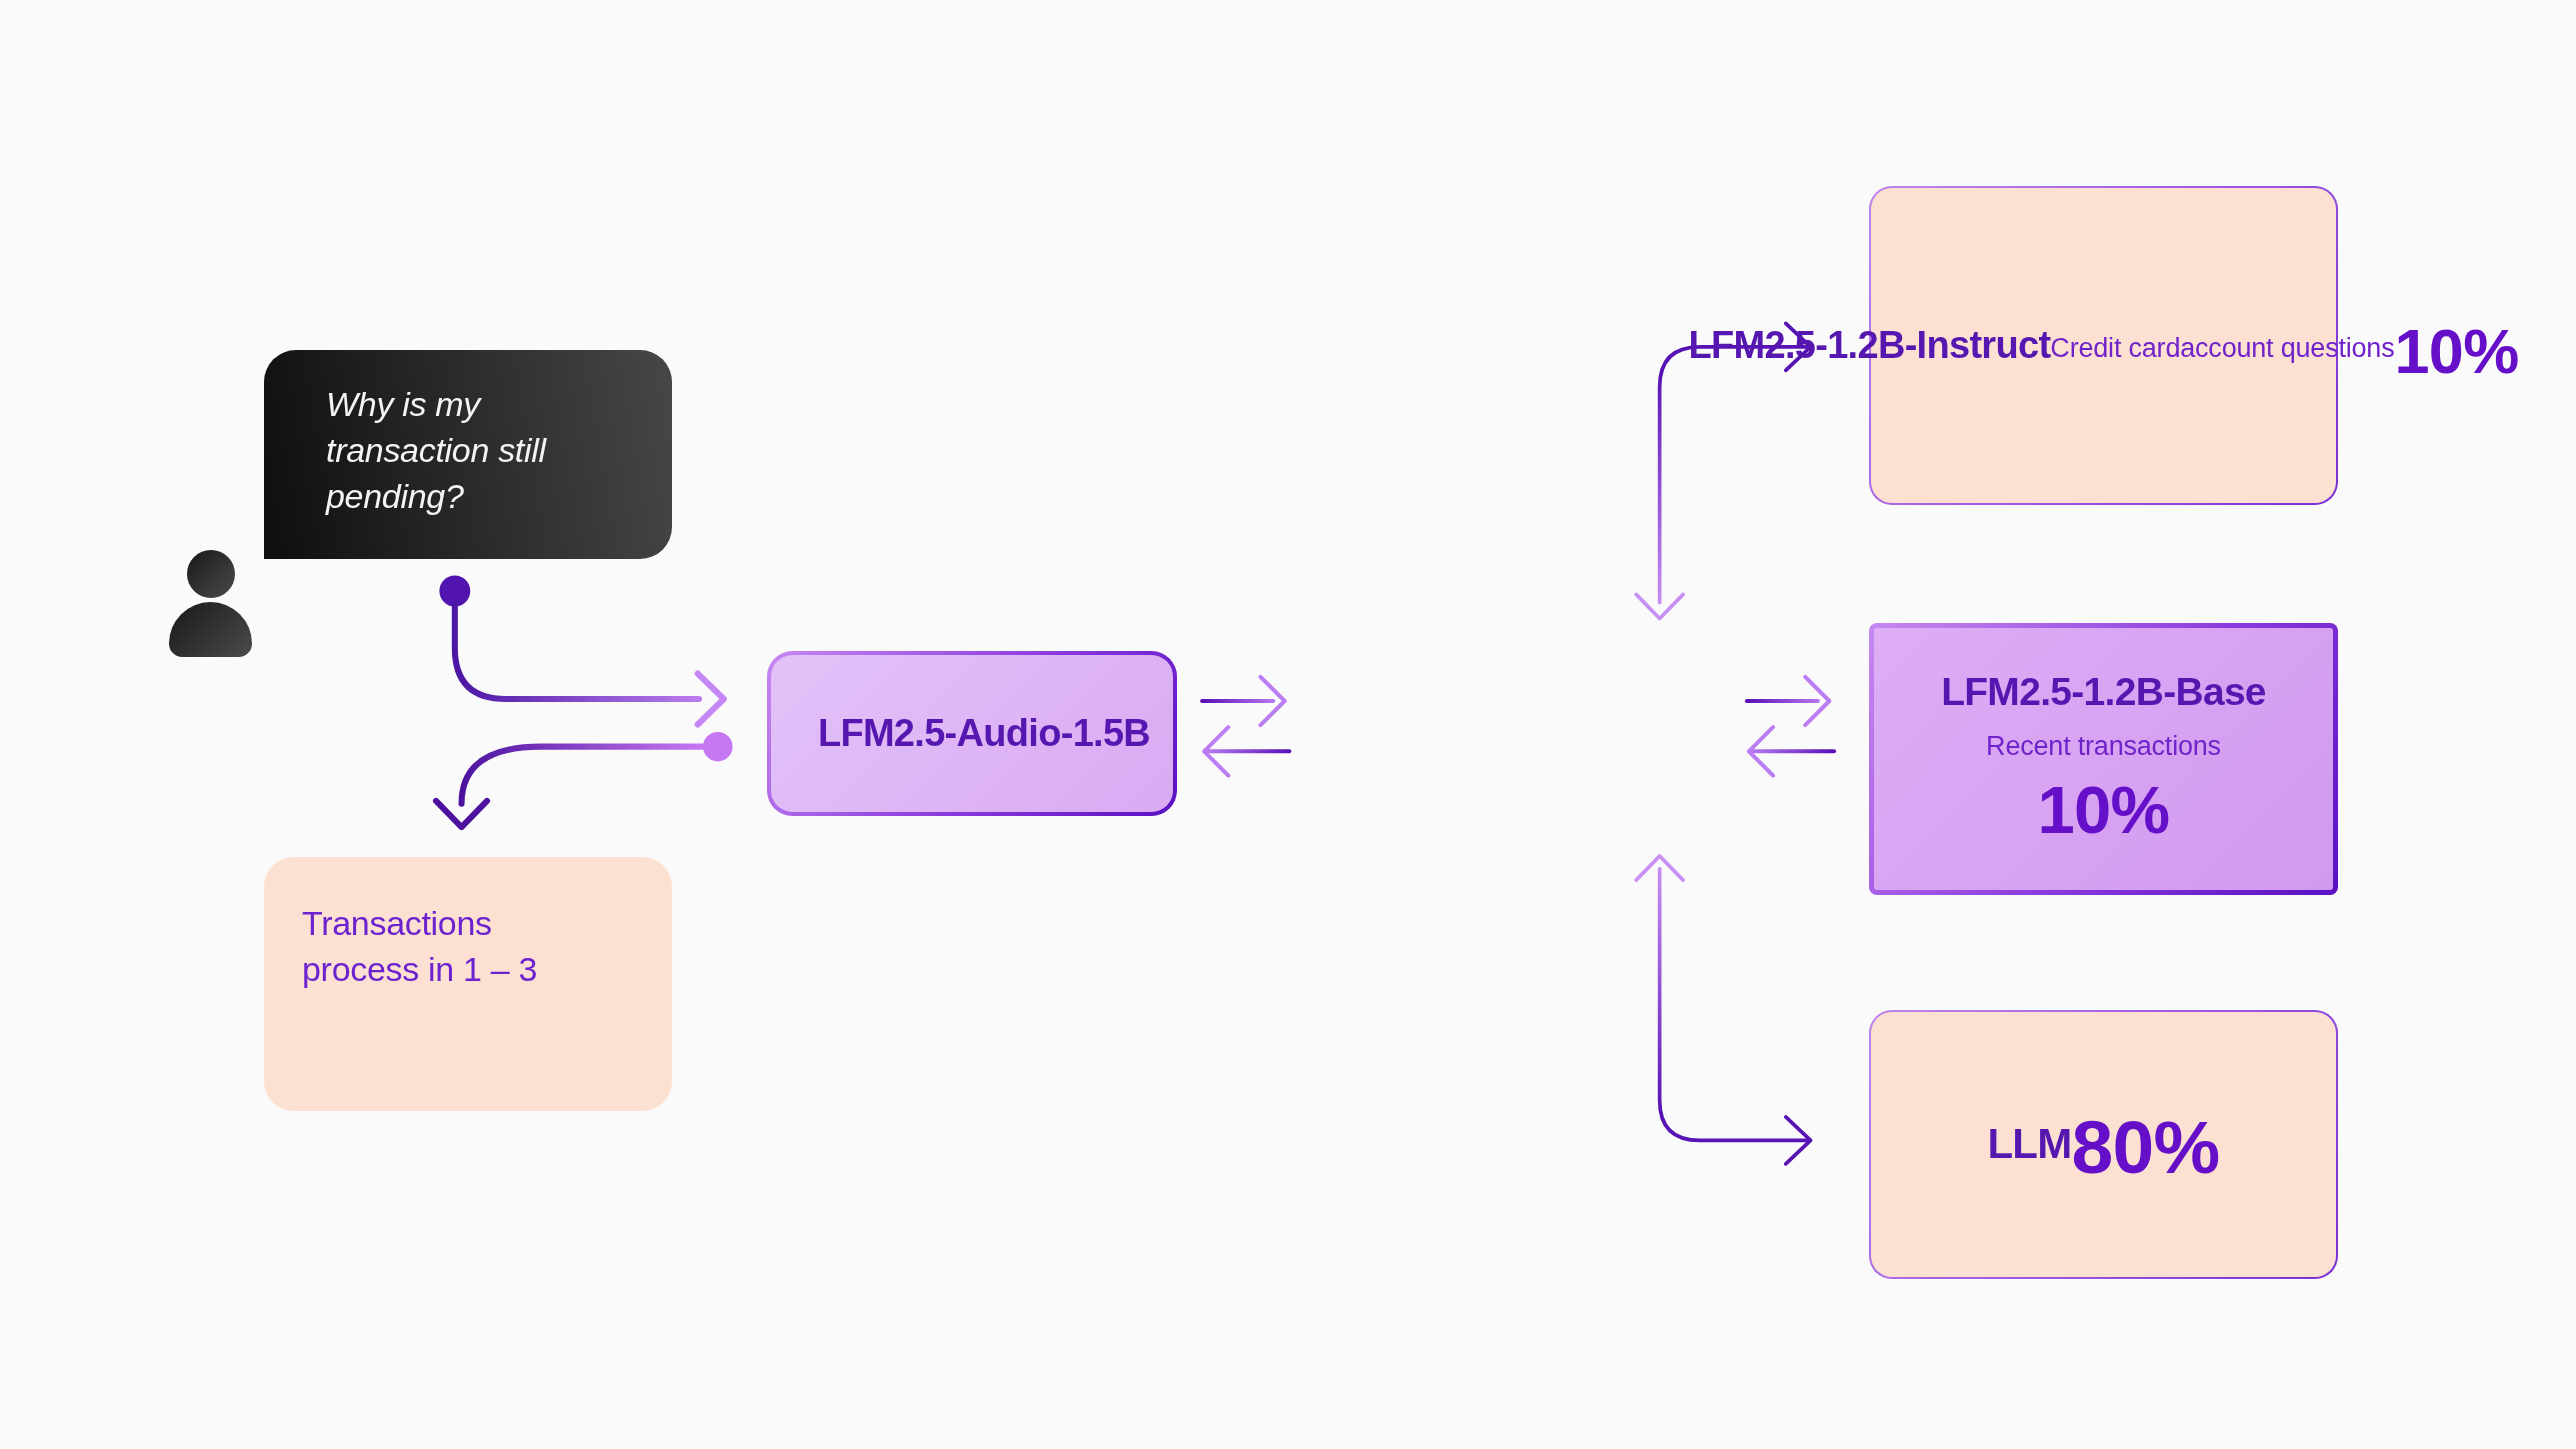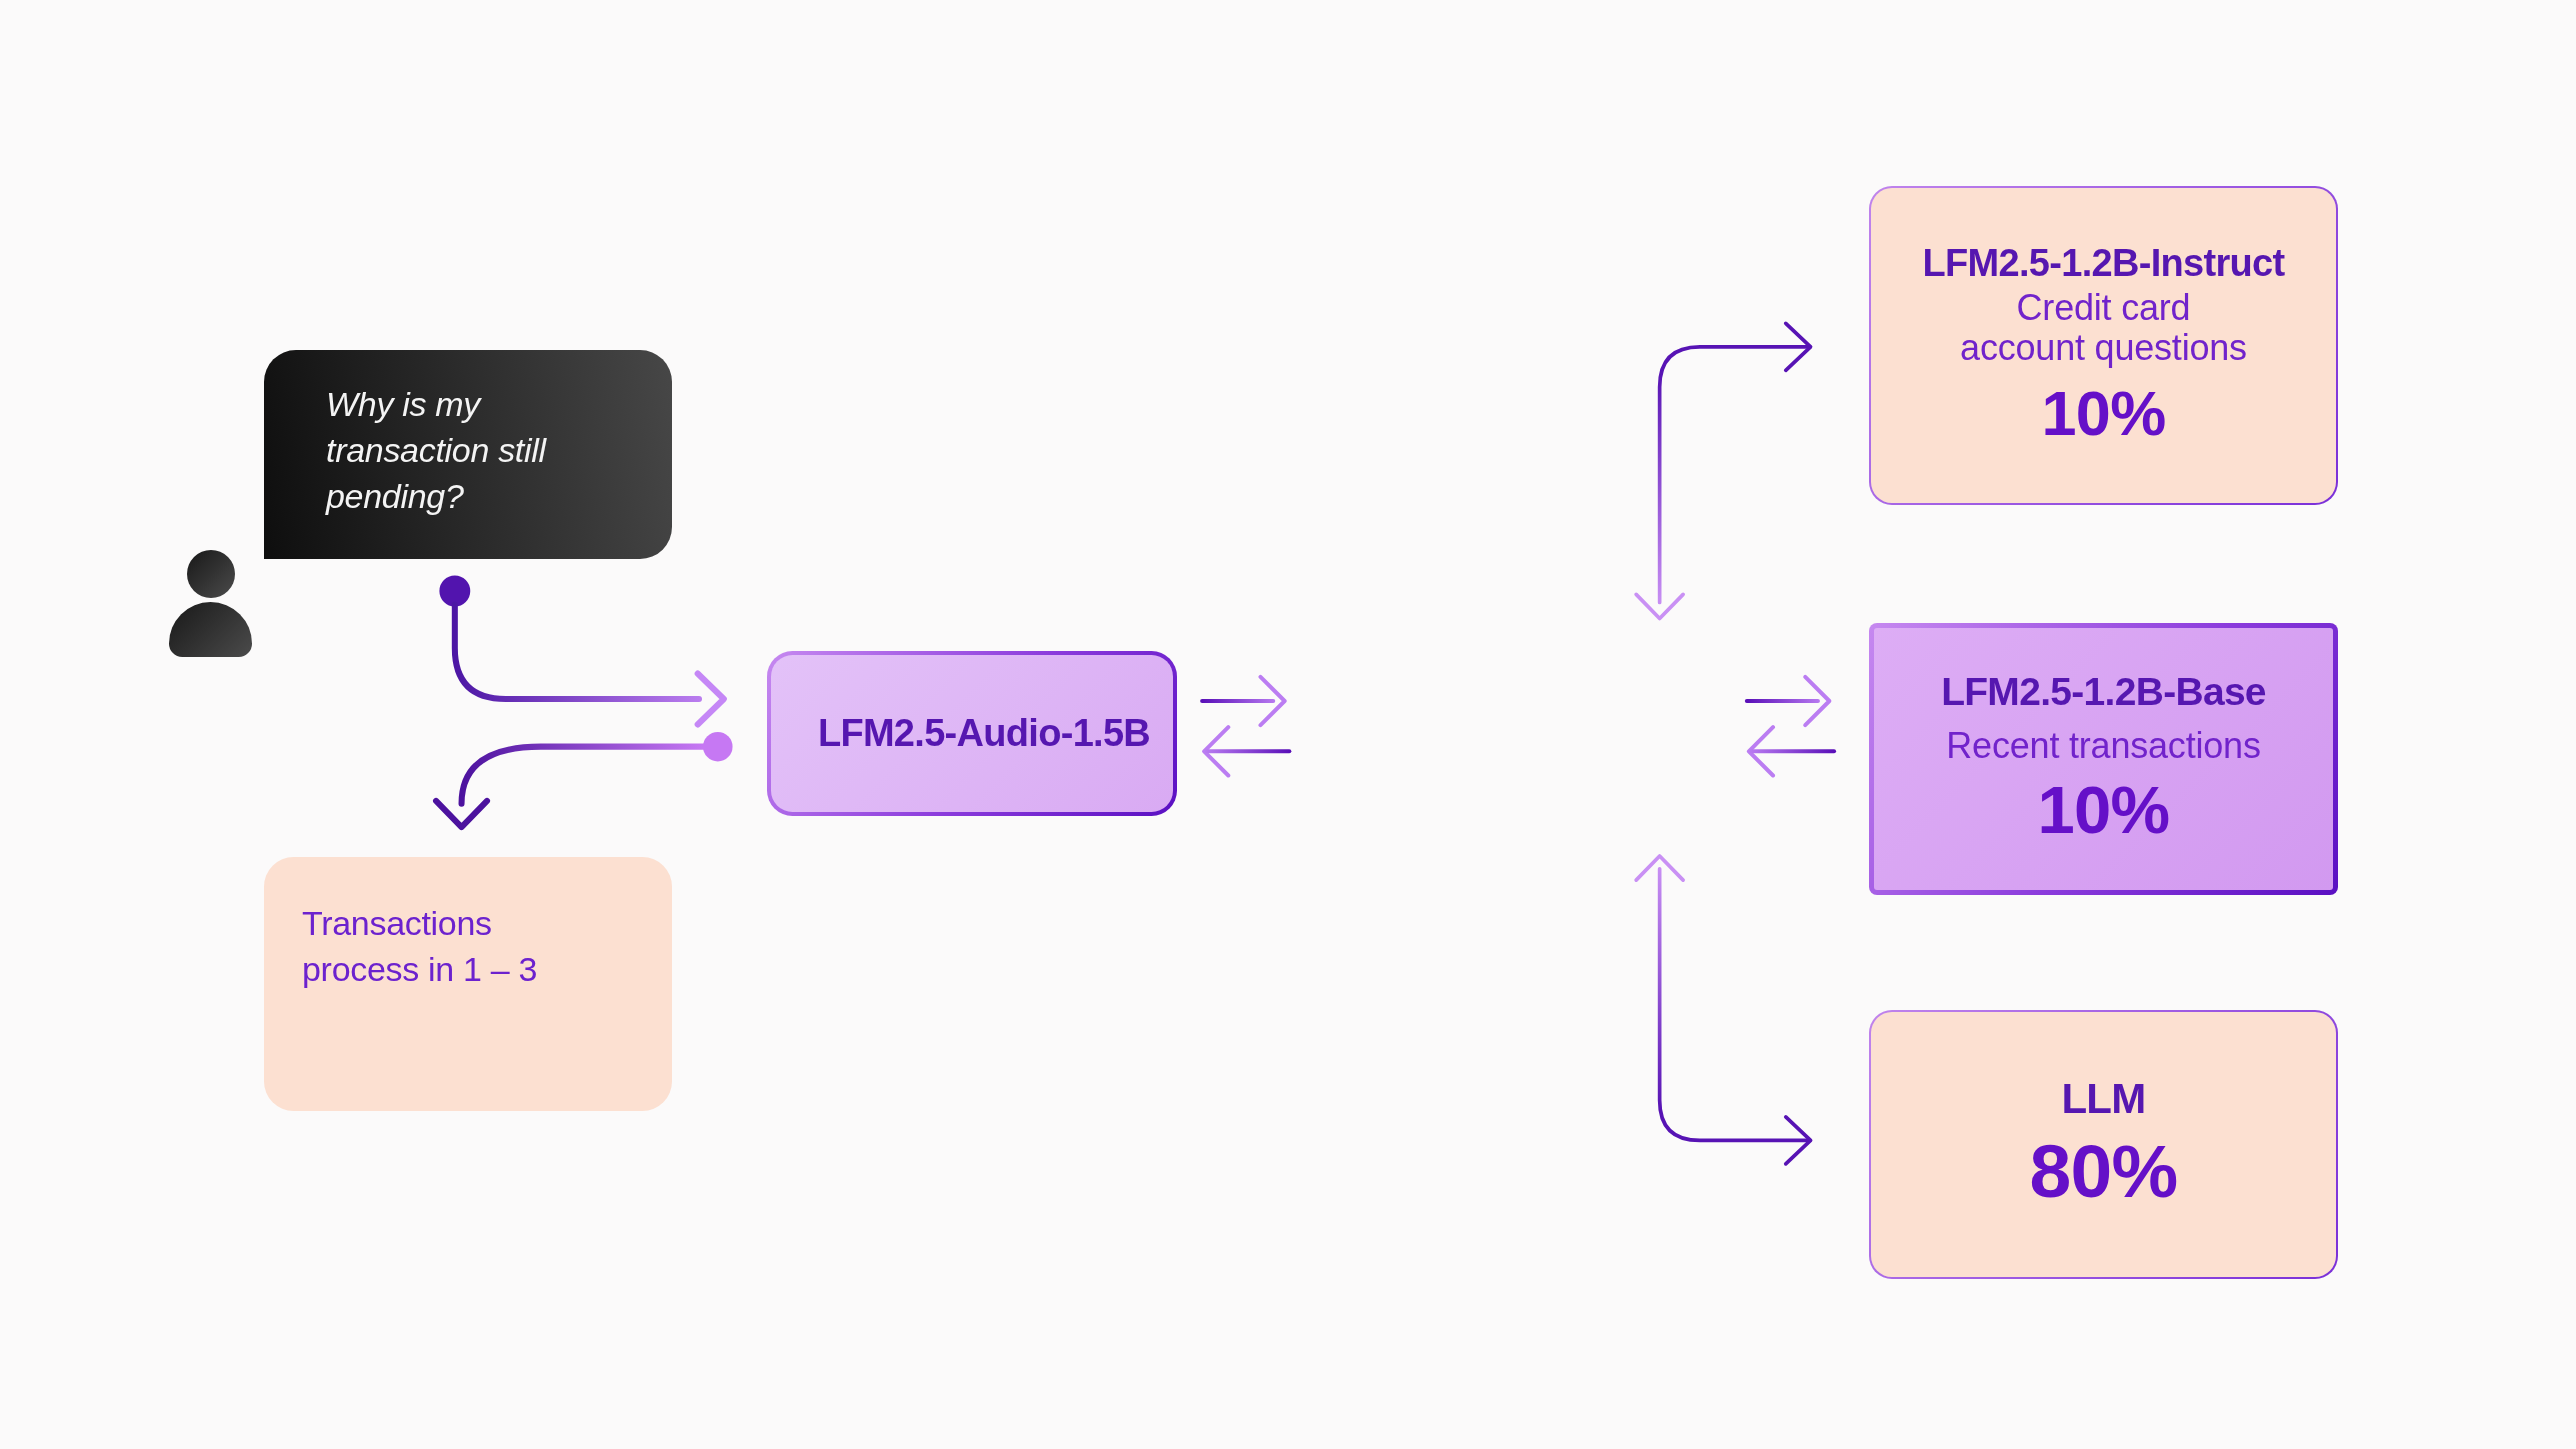--- a/index.html
+++ b/index.html
@@ -70,33 +70,33 @@
       linear-gradient(125deg, #c689f0 0%, #8b3bdc 55%, #5a0fc2 100%) border-box;
   }
 
   
   .peach-box {
     position: absolute; box-sizing: border-box;
     border: 2px solid transparent; border-radius: 23px;
     background:
       linear-gradient(#fce0d1, #fce0d1) padding-box,
       linear-gradient(125deg, #c084ec 0%, #7a2fd8 100%) border-box;
-    display: flex; flex-direction: column; align-items: center; justify-content: center;
+    display: flex; flex-direction: row; align-items: center; justify-content: center;
   }
   .instruct-box { left: 1869px; top: 186px;  width: 469px; height: 319px; }
   .llm-box      { left: 1869px; top: 1010px; width: 469px; height: 269px; }
 
   
   .box-title {
     color: #5617b0; font-weight: 700; font-size: 38px;
     letter-spacing: -0.7px; white-space: nowrap; line-height: 1.15;
   }
   .router-sub { color: #5617b0; font-weight: 400; font-size: 34px; margin-top: 5.4px; letter-spacing: -0.3px; }
   .box-desc {
-    color: #7123cb; font-weight: 500; font-size: 36px; line-height: 36px;
+    color: #7123cb; font-weight: 500; font-size: 27px; line-height: 36px;
     letter-spacing: -0.2px; text-align: left; white-space: nowrap;
   }
   .box-pct { color: #6510c8; font-weight: 700; letter-spacing: -0.7px; }
   .instruct-box .box-pct { font-size: 63px;  margin-top: 10.7px; }
   .base-box .box-title   { font-size: 39px; }
   .base-box .box-desc    { margin-top: 13.4px; }
   .base-box .box-pct     { font-size: 67px; margin-top: 6.7px; }
   .llm-box .box-title    { font-size: 42px; }
   .llm-box .box-pct      { font-size: 75px; margin-top: 4px; text-align: right; }
   .instruct-box .box-desc { margin-top: 4px; }

